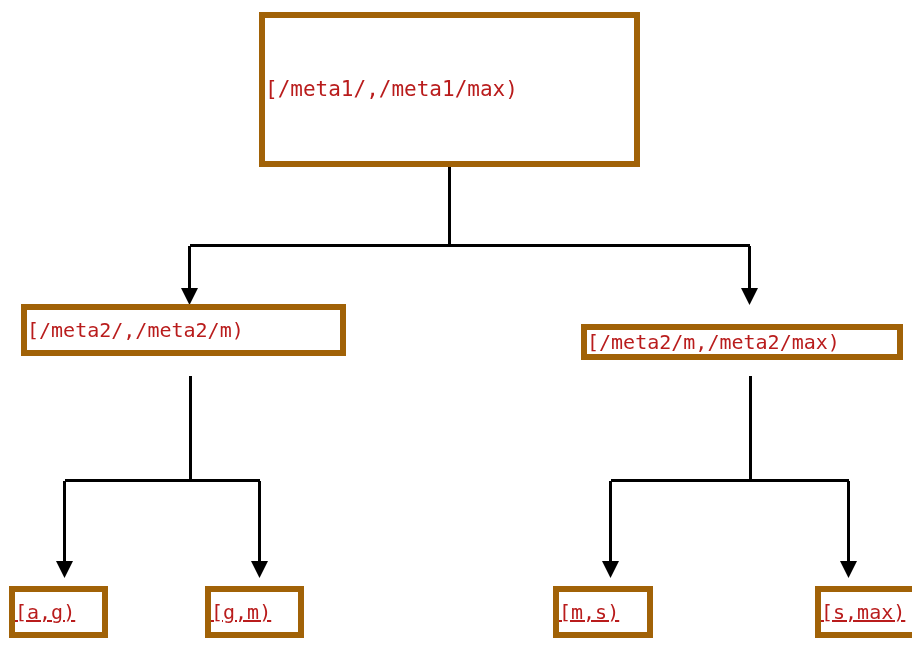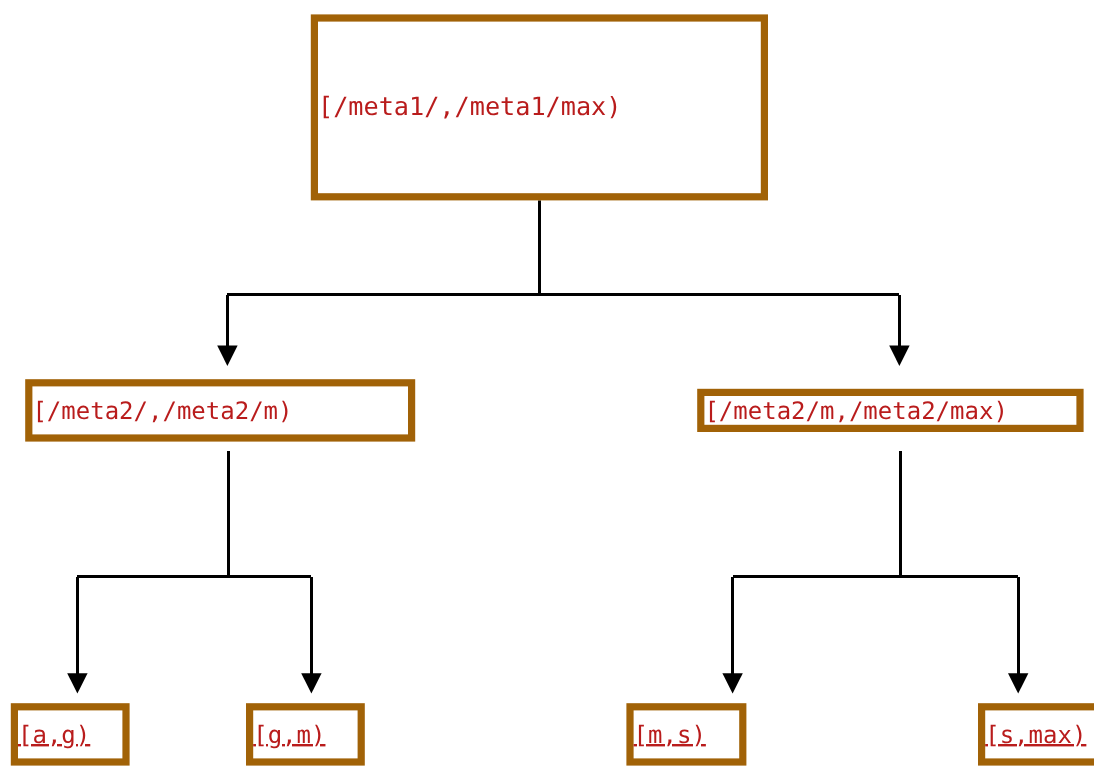--- a/index.html
+++ b/index.html
@@ -34,41 +34,41 @@
   }
   .node-root {
     left: 259px;
     top: 12px;
     width: 381px;
     height: 155px;
     font-size: 21px;
   }
   .node-mid-left {
     left: 21px;
-    top: 316px;
+    top: 304px;
     width: 325px;
     height: 52px;
     font-size: 20px;
   }
   .node-mid-right {
     left: 581px;
     top: 324px;
     width: 322px;
     height: 36px;
     font-size: 20px;
   }
   .node-leaf {
     top: 586px;
     height: 52px;
     font-size: 20px;
     text-decoration: underline;
   }
   .leaf-ag   { left: 9px;   width: 99px; }
   .leaf-gm   { left: 205px; width: 99px; }
-  .leaf-ms   { left: 522px; width: 100px; }
+  .leaf-ms   { left: 553px; width: 100px; }
   .leaf-smax { left: 777px; width: 122px; margin-left: 38px; }
 
   .edges {
     position: absolute;
     left: 0;
     top: 0;
     width: 912px;
     height: 652px;
     pointer-events: none;
   }

